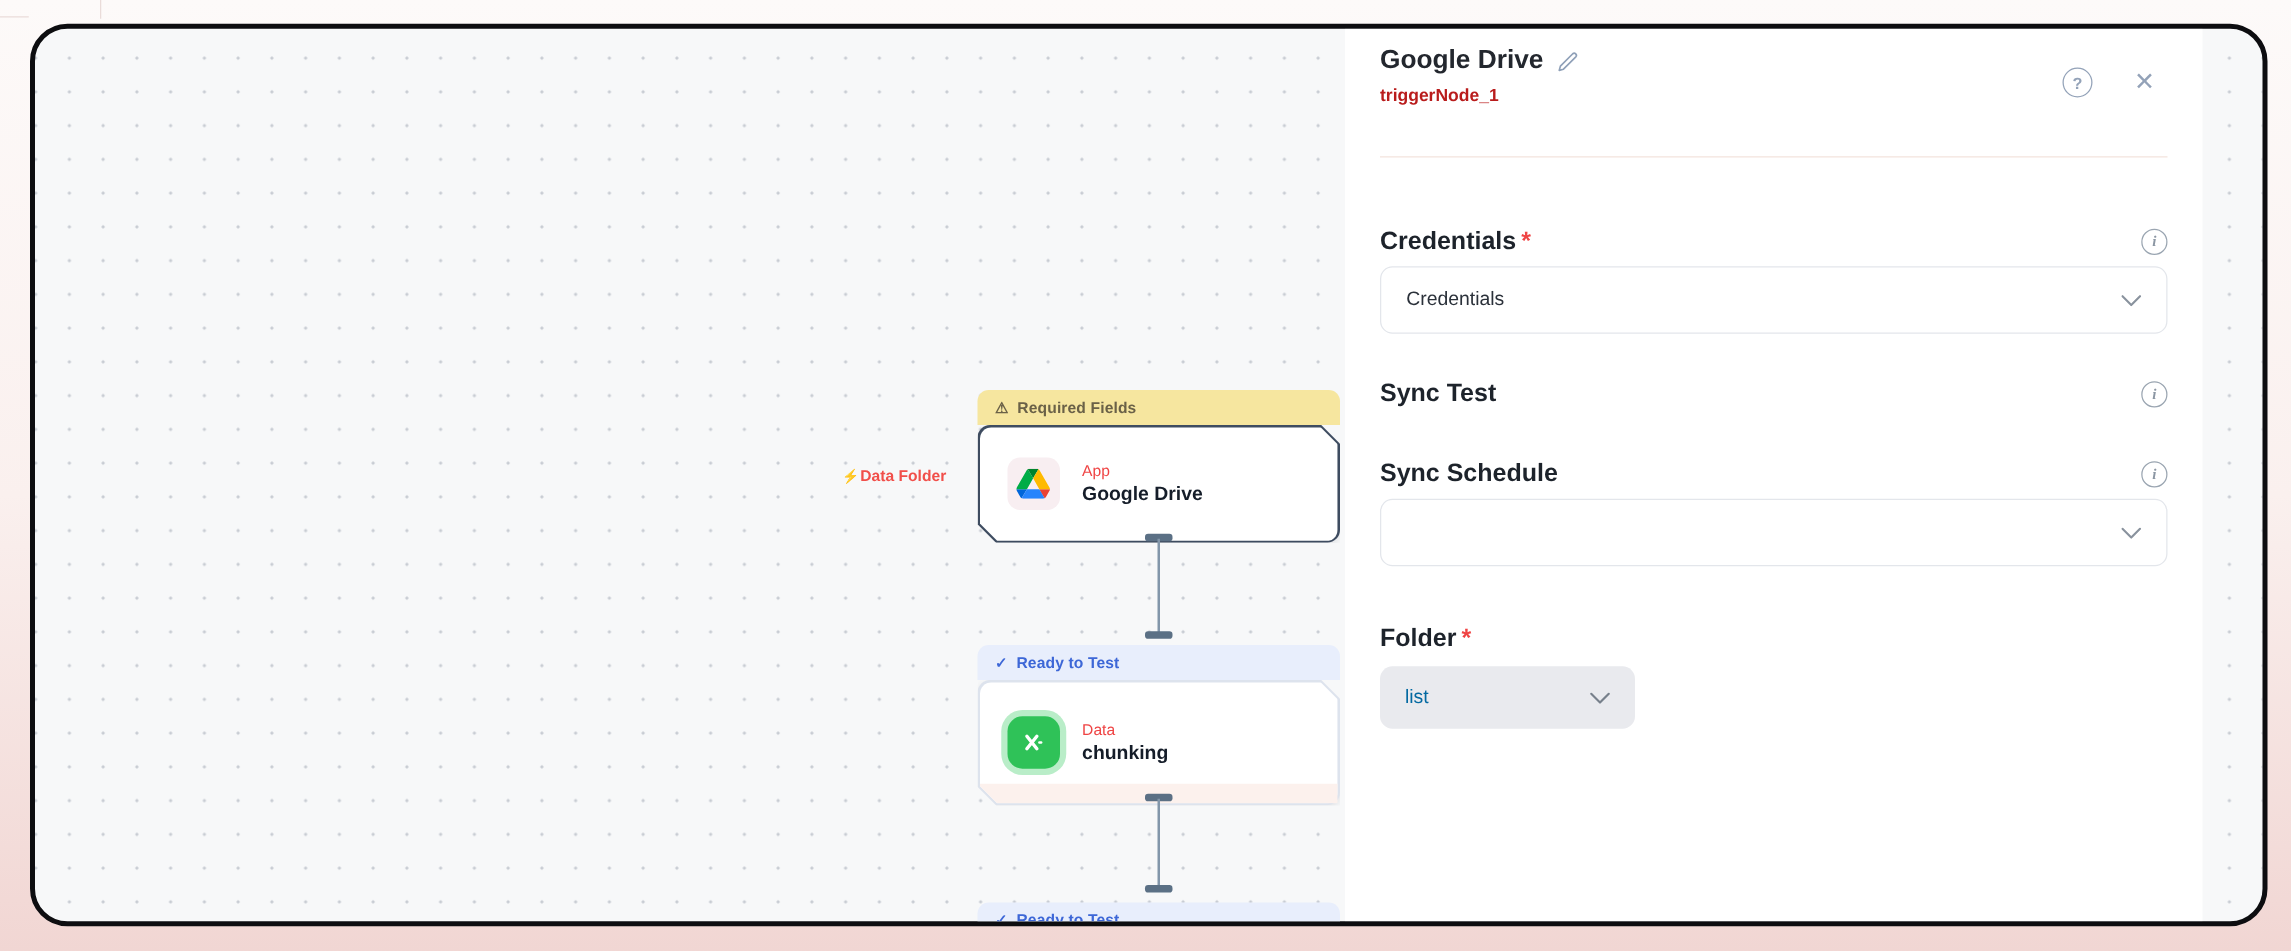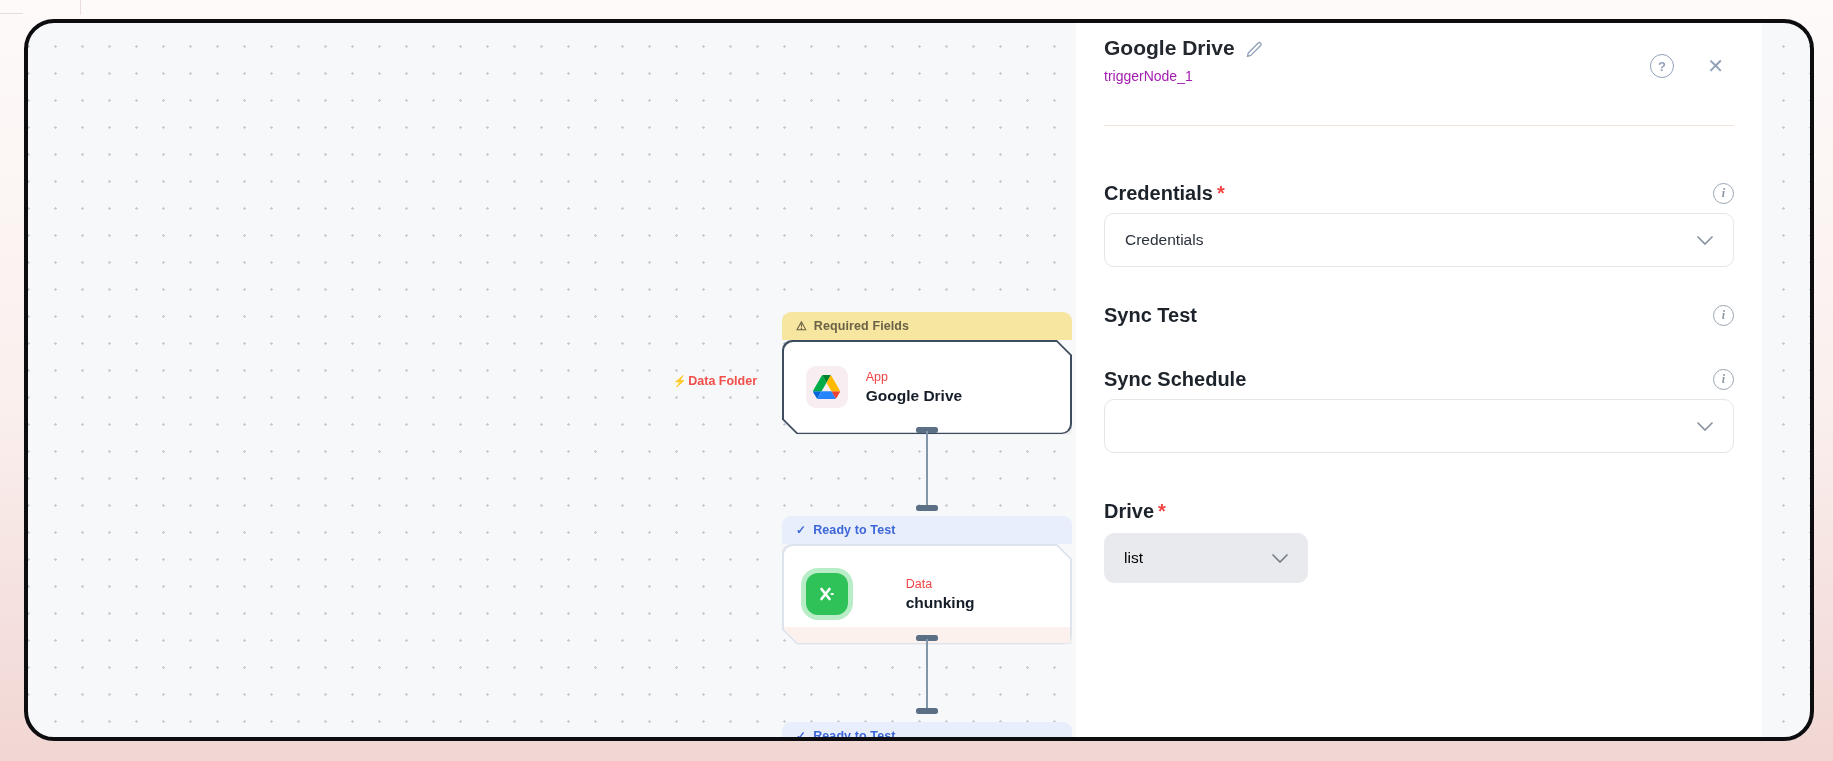--- a/index.html
+++ b/index.html
@@ -26,21 +26,21 @@
   .node-banner .b-icon { margin-right:7px; font-size:12px; }
 
   .card-outer { clip-path:polygon(0 0,calc(100% - 15px) 0,100% 15px,100% 100%,15px 100%,0 calc(100% - 15px));
     border-radius:10px; padding:1.7px; filter:drop-shadow(0 2px 3px rgba(30,40,60,.10)); }
   .card-dark  { background:#3e4c60; }
   .card-light { background:#dde3ed; }
   .card-inner { clip-path:polygon(0 0,calc(100% - 14px) 0,100% 14px,100% 100%,14px 100%,0 calc(100% - 14px));
     border-radius:9px; background:#fff; height:100%; position:relative;
     display:flex; align-items:center; padding:0 0 0 22px; }
   .gd-card { height:91px; }
-  .chunk-card { height:97px;gap:40px; }
+  .chunk-card { height:97px; }
   .card-footer-pink { position:absolute; left:0; right:0; bottom:0; height:16px; background:#fcf1ed; }
 
   .icon-tile { width:42px; height:42px; border-radius:10px; display:flex; align-items:center;
     justify-content:center; flex:0 0 auto; }
   .tile-drive { background:#f8eef1; }
   .tile-chunk { background:#2fc258; border-radius:12px; box-shadow:0 0 0 5px #b9edc8; }
 
   .node-text { margin-left:18px; }
   .node-kind { font-size:12.5px; color:#ef4444; }
   .node-name { font-size:15.5px; font-weight:bold; color:#151d29; margin-top:3px; }
@@ -51,21 +51,21 @@
 
   .conn-line { position:absolute; width:2px; background:#8296aa; }
   .conn-handle { position:absolute; width:22px; height:6px; border-radius:2.5px; background:#5b7085; }
 
   
   .panel { position:absolute; top:0; bottom:0; left:1048px; width:686px; background:#fff;
     padding:0 28px; }
   .panel-title-row { display:flex; align-items:center; gap:10px; padding-top:12px; }
   .panel-title { font-size:21px; font-weight:bold; color:#23272e; line-height:26px; }
   .pencil-icon svg { display:block; margin-top:2px; }
-  .panel-subtitle { margin-top:7px; font-size:14px; color:#a21caf; line-height:17px; }
+  .panel-subtitle { margin-top:7px; font-size:14px; color:#b91c1c; line-height:17px;font-weight:bold; }
   .panel-divider { margin-top:40px; border-top:1px solid #f3e3dd; }
 
   .round-icon { position:absolute; width:24px; height:24px; border:1.6px solid #93a2b8;
     border-radius:50%; color:#93a2b8; font-size:13px; font-weight:bold;
     display:flex; align-items:center; justify-content:center; cursor:pointer; }
   .help-icon { top:31px; right:88px; }
   .close-icon { position:absolute; top:31px; right:38px; font-size:20px; color:#93a2b8;
     line-height:24px; cursor:pointer; }
 
   .field-label-row { display:flex; align-items:center; justify-content:space-between; height:24px; }
@@ -74,21 +74,21 @@
   .info-icon { width:21px; height:21px; border:1.5px solid #9aa5b1; border-radius:50%;
     color:#8b96a3; font-size:12px; display:flex; align-items:center; justify-content:center;
     font-family:"Liberation Serif", serif; font-style:italic; font-weight:bold; }
   .mt-label1 { margin-top:55px; } .mt-label2 { margin-top:36px; }
   .mt-label3 { margin-top:40px; } .mt-label4 { margin-top:46px; }
 
   .select-box { margin-top:8px; height:54px; border:1px solid #e3e6eb; border-radius:10px;
     background:#fff; display:flex; align-items:center; justify-content:space-between;
     padding:0 20px; font-size:15.5px; color:#2b313a; cursor:pointer; }
   .select-small { margin-top:10px; height:50px; width:204px; border:none; background:#e9eaee;
-    border-radius:10px; color:#000000; }
+    border-radius:10px; color:#0369a1; }
   .chev svg { display:block; }
 </style>
 </head>
 <body>
 
 <div class="page-line-v"></div>
 <div class="page-line-h"></div>
 
 <div class="window">
 
@@ -210,21 +210,21 @@
       <span></span>
       <span class="chev">
         <svg width="16" height="9" viewBox="0 0 16 9">
             <path d="M1 1l7 7 7-7" fill="none" stroke="#8a939e" stroke-width="1.7" stroke-linecap="round"></path>
           </svg>
       </span>
     </div>
 
     <div class="field-label-row mt-label4">
       <div class="field-label">
-        <span>Drive</span><span class="req-mark">*</span>
+        <span>Folder</span><span class="req-mark">*</span>
       </div>
     </div>
     <div class="select-box select-small">
       <span>list</span>
       <span class="chev">
         <svg width="16" height="9" viewBox="0 0 16 9">
             <path d="M1 1l7 7 7-7" fill="none" stroke="#77808b" stroke-width="1.7" stroke-linecap="round"></path>
           </svg>
       </span>
     </div>

